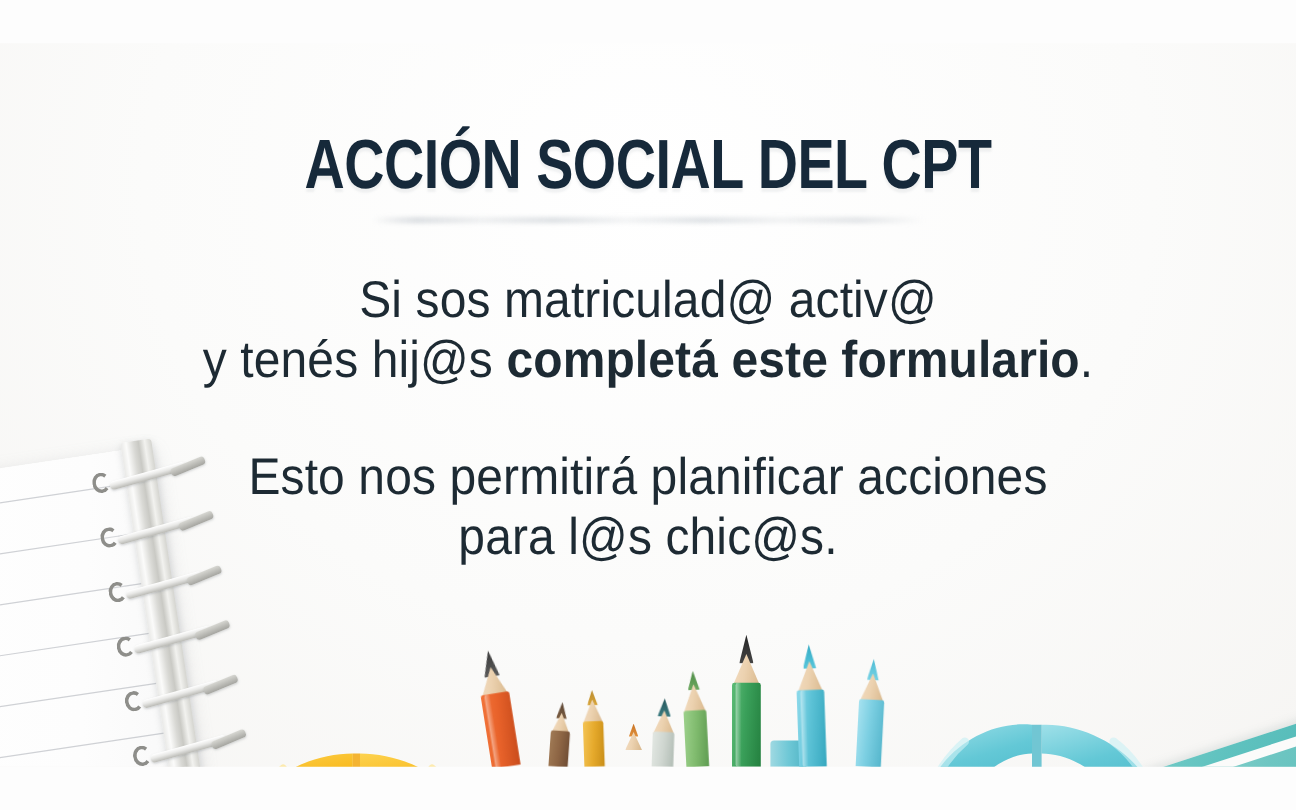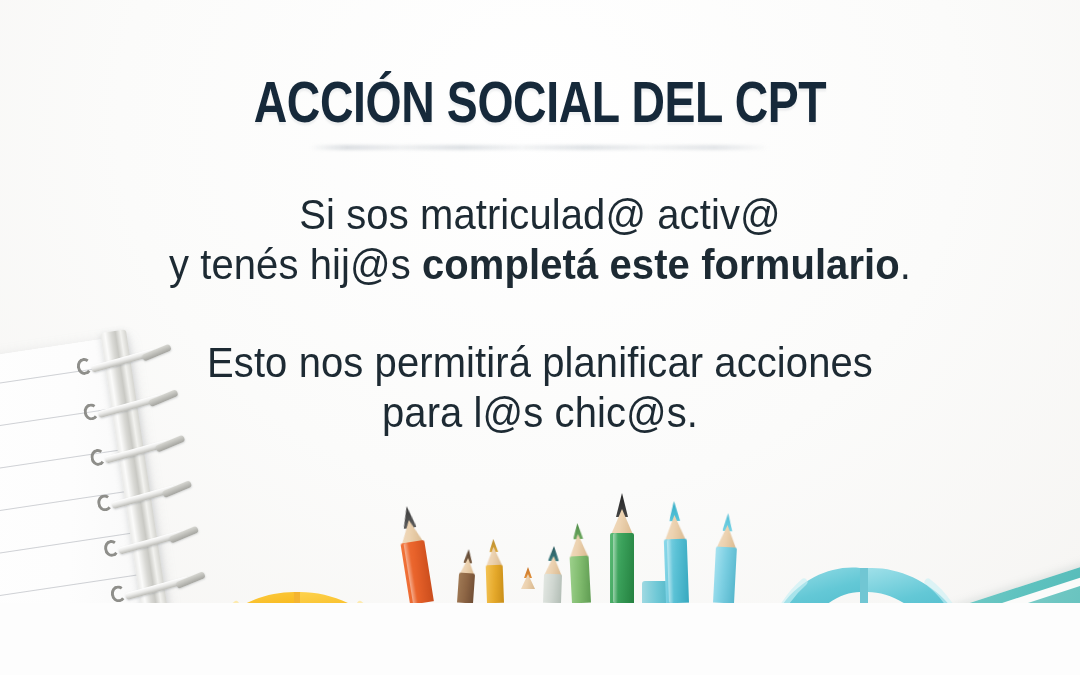--- a/index.html
+++ b/index.html
@@ -8,20 +8,21 @@
     font-family:"Liberation Sans", sans-serif;
     background:#fdfdfd;
     position:relative;
   }
   #poster {
     position:relative;
     width:1080px; height:603px;
     background:
       radial-gradient(ellipse at 50% 20%, #ffffff 0%, #fbfbfa 55%, #f6f5f3 100%);
     overflow:hidden;
+    margin-top:36px;
   }
 
   
   .text-layer {
     position:absolute; left:0; top:0; width:1080px; height:440px;
     z-index:40;
     text-align:center;
   }
   .title {
     position:absolute; left:0; right:0; top:68px;

